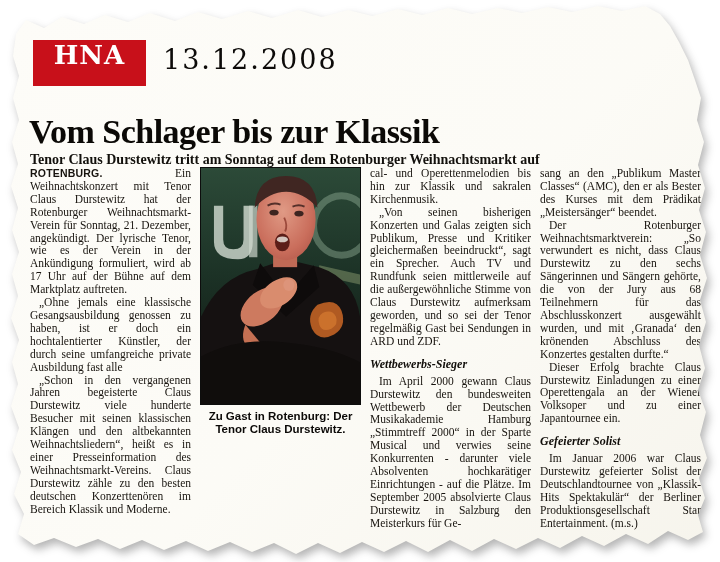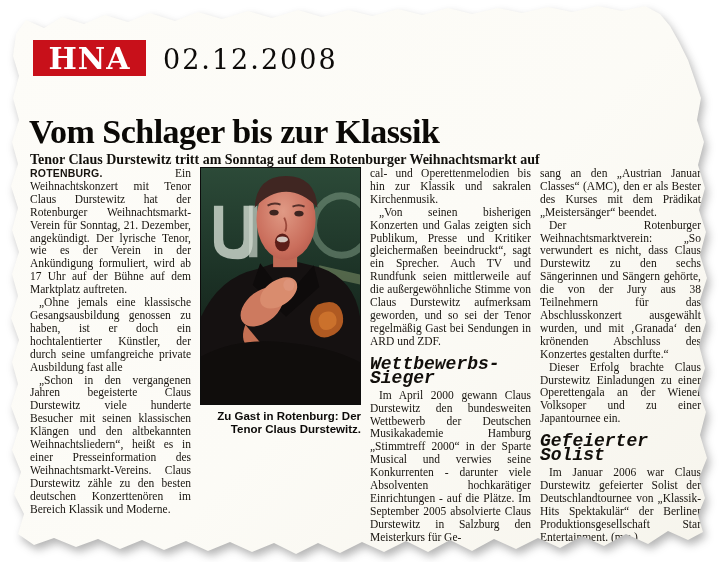--- a/index.html
+++ b/index.html
@@ -16,24 +16,24 @@
   .paper-wrap{
     position:absolute;inset:0;
     filter:drop-shadow(3px 5px 4px rgba(90,90,90,.45));
   }
   .paper{
     position:absolute;inset:0;
     background:linear-gradient(135deg,#fdfcf8 0%,var(--paper) 55%,#f6f4ec 100%);
     clip-path:polygon(16px 34px,26px 20px,44px 28px,62px 17px,84px 24px,105px 15px,128px 22px,150px 13px,175px 21px,198px 12px,222px 19px,248px 11px,272px 18px,298px 10px,322px 17px,348px 10px,372px 16px,398px 9px,422px 15px,448px 8px,472px 14px,498px 8px,522px 13px,548px 7px,572px 12px,598px 6px,622px 11px,645px 6px,660px 14px,670px 26px,679px 42px,688px 60px,695px 80px,701px 98px,697px 120px,704px 142px,698px 165px,705px 188px,699px 210px,706px 232px,700px 255px,707px 278px,700px 300px,706px 322px,699px 345px,705px 368px,698px 390px,706px 412px,700px 435px,707px 458px,699px 478px,705px 498px,698px 515px,703px 532px,688px 540px,668px 531px,648px 544px,626px 534px,604px 546px,582px 536px,560px 548px,538px 538px,516px 549px,494px 539px,472px 551px,450px 540px,428px 552px,406px 541px,384px 552px,362px 542px,340px 553px,318px 543px,296px 554px,274px 543px,252px 552px,230px 542px,208px 551px,186px 541px,164px 550px,142px 540px,120px 549px,98px 539px,76px 547px,54px 538px,34px 545px,18px 534px,24px 514px,14px 494px,21px 472px,12px 450px,19px 428px,11px 406px,18px 384px,12px 362px,19px 340px,11px 318px,18px 296px,12px 274px,19px 252px,12px 230px,18px 208px,11px 186px,18px 164px,12px 142px,19px 120px,13px 98px,19px 76px,13px 56px);
   }
   .logo{
-    position:absolute;left:33px;top:40px;width:113px;height:36px;
+    position:absolute;left:33px;top:40px;width:113px;height:46px;
     background:var(--logo-red);
-    color:#ffffff;display:flex;align-items:center;justify-content:center;
-    font-family:"DejaVu Serif",serif;font-weight:bold;font-size:30px;
+    color:#ffffff;display:flex;align-items:flex-start;justify-content:center;
+    font-family:"DejaVu Serif",serif;font-weight:bold;font-size:26px;
     letter-spacing:1px;
   }
   .date{
     position:absolute;left:163px;top:44px;
     font-family:"DejaVu Serif",serif;font-size:27px;color:#0d0b09;
     letter-spacing:2px;
   }
   .headline{
     position:absolute;left:29px;top:84px;width:670px;
     font-family:"Liberation Serif",serif;font-weight:bold;
@@ -56,45 +56,45 @@
     font-size:11.5px;line-height:12.9px;
     text-align:justify;color:var(--ink);
     hyphens:auto;-webkit-hyphens:auto;
   }
   .p-indent{text-indent:9px;}
   .dateline{
     font-family:"Liberation Sans",sans-serif;font-weight:bold;
     font-size:10.5px;letter-spacing:.2px;
   }
   .subhead{
-    font-family:Liberation Mono, monospace;font-weight:bold;font-style:italic;
-    font-size:18px;line-height:14px;color:#120f0b;
+    font-family:Liberation Serif, serif;font-weight:bold;font-style:italic;
+    font-size:12px;line-height:14px;color:#120f0b;
     margin:9px 0 4px 0;
   }
   .photo{
     width:100%;height:238px;border:1px solid #0d0d0d;box-sizing:border-box;
     background:#1c2f24;overflow:hidden;
   }
   .photo svg{display:block;width:100%;height:100%;}
   .caption{
     font-family:"Liberation Sans",sans-serif;font-weight:bold;
     font-size:11.5px;line-height:13px;color:#0c0a08;
-    margin:5px 0 8px 0;text-align:right;
+    margin:5px 0 8px 0;text-align:center;
   }
 </style>
 </head>
 <body>
 
 <div class="paper-wrap">
   <div class="paper">
 
     <div class="logo">
       <span>HNA</span>
     </div>
-    <div class="date">02.12.2008</div>
+    <div class="date">13.12.2008</div>
 
     <h1 class="headline">Vom Schlager bis zur Klassik</h1>
     <h2 class="subheadline">Tenor Claus Durstewitz tritt am Sonntag auf dem Rotenburger Weihnachtsmarkt auf</h2>
 
     <div class="article-body">
 
       <div class="col">
         <p><span class="dateline">ROTENBURG.</span><span> Ein Weihnachtskonzert mit Tenor Claus Durstewitz hat der Rotenburger Weihnachtsmarkt-Verein für Sonntag, 21. Dezember, angekündigt. Der lyrische Tenor, wie es der Verein in der Ankündigung formuliert, wird ab 17 Uhr auf der Bühne auf dem Marktplatz auftreten.</span></p>
         <p class="p-indent">„Ohne jemals eine klassische Gesangsausbildung genossen zu haben, ist er doch ein hochtalentierter Künstler, der durch seine umfangreiche private Ausbildung fast alle</p>
         <p class="p-indent">„Schon in den vergangenen Jahren begeisterte Claus Durstewitz viele hunderte Besucher mit seinen klassischen Klängen und den altbekannten Weihnachtsliedern“, heißt es in einer Presseinformation des Weihnachtsmarkt-Vereins. Claus Durstewitz zähle zu den besten deutschen Konzerttenören im Bereich Klassik und Moderne.</p>
@@ -158,22 +158,22 @@
       </div>
 
       <div class="col">
         <p>cal- und Operettenmelodien bis hin zur Klassik und sakralen Kirchenmusik.</p>
         <p class="p-indent">„Von seinen bisherigen Konzerten und Galas zeigten sich Publikum, Presse und Kritiker gleichermaßen beeindruckt“, sagt ein Sprecher. Auch TV und Rundfunk seien mittlerweile auf die außergewöhnliche Stimme von Claus Durstewitz aufmerksam geworden, und so sei der Tenor regelmäßig Gast bei Sendungen in ARD und ZDF.</p>
         <div class="subhead">Wettbewerbs-Sieger</div>
         <p class="p-indent">Im April 2000 gewann Claus Durstewitz den bundesweiten Wettbewerb der Deutschen Musikakademie Hamburg „Stimmtreff 2000“ in der Sparte Musical und verwies seine Konkurrenten - darunter viele Absolventen hochkarätiger Einrichtungen - auf die Plätze. Im September 2005 absolvierte Claus Durstewitz in Salzburg den Meisterkurs für Ge-</p>
       </div>
 
       <div class="col">
-        <p>sang an den „Austrian Januar Classes“ (AMC), den er als Bester des Kurses mit dem Prädikat „Meistersänger“ beendet.</p>
-        <p class="p-indent">Der Rotenburger Weihnachtsmarktverein: „So verwundert es nicht, dass Claus Durstewitz zu den sechs Sängerinnen und Sängern gehörte, die von der Jury aus 38 Teilnehmern für das Abschlusskonzert ausgewählt wurden, und mit ‚Granada‘ den krönenden Abschluss des Konzertes gestalten durfte.“</p>
+        <p>sang an den „Publikum Master Classes“ (AMC), den er als Bester des Kurses mit dem Prädikat „Meistersänger“ beendet.</p>
+        <p class="p-indent">Der Rotenburger Weihnachtsmarktverein: „So verwundert es nicht, dass Claus Durstewitz zu den sechs Sängerinnen und Sängern gehörte, die von der Jury aus 68 Teilnehmern für das Abschlusskonzert ausgewählt wurden, und mit ‚Granada‘ den krönenden Abschluss des Konzertes gestalten durfte.“</p>
         <p class="p-indent">Dieser Erfolg brachte Claus Durstewitz Einladungen zu einer Operettengala an der Wiener Volksoper und zu einer Japantournee ein.</p>
         <div class="subhead">Gefeierter Solist</div>
         <p class="p-indent">Im Januar 2006 war Claus Durstewitz gefeierter Solist der Deutschlandtournee von „Klassik-Hits Spektakulär“ der Berliner Produktionsgesellschaft Star Entertainment. (m.s.)</p>
       </div>
 
     </div>
   </div>
 </div>
 
 </body></html>

